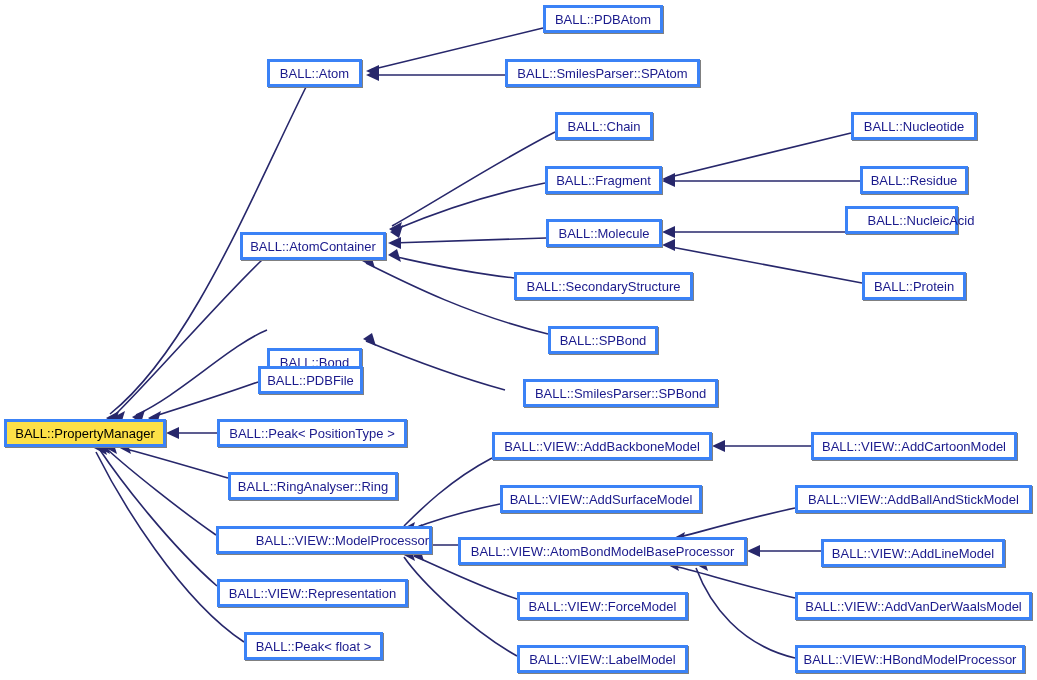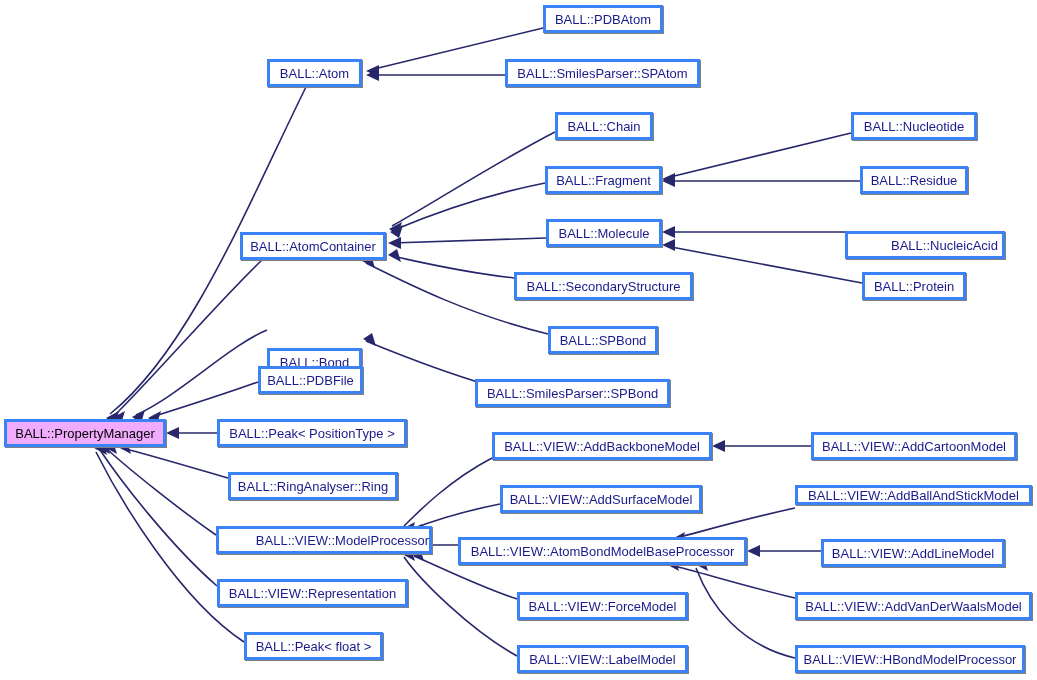--- a/index.html
+++ b/index.html
@@ -20,21 +20,21 @@
     font-size:13px;
     line-height:1;
     display:flex;
     align-items:center;
     justify-content:center;
     white-space:nowrap;
     letter-spacing:0px;
     box-shadow:1px 1px 0 0 #808080;
   }
   .node.root{
-    background:#f0abfc;
+    background:#fde047;
     color:#000000;
   }
   .node span{pointer-events:none;}
 </style>
 </head>
 <body>
 
 <div id="canvas">
   <svg id="edges" viewBox="0 0 1037 680" xmlns="http://www.w3.org/2000/svg">
       <path d="M543,28 C470,46 420,58 370,70" stroke="#27276b" stroke-width="1.6" fill="none"></path>
@@ -129,30 +129,30 @@
     </div>
     <div class="node" style="left: 548px; top: 326px; width: 110px; height: 28px;">
       <span>BALL::SPBond</span>
     </div>
     <div class="node" style="left: 851px; top: 112px; width: 126px; height: 28px;">
       <span>BALL::Nucleotide</span>
     </div>
     <div class="node" style="left: 860px; top: 166px; width: 108px; height: 28px;">
       <span>BALL::Residue</span>
     </div>
-    <div class="node" style="left: 845px; top: 231px; width: 160px; height: 28px; padding-left: 39px;">
+    <div class="node" style="left: 845px; top: 206px; width: 113px; height: 28px; padding-left: 39px;">
       <span>BALL::NucleicAcid</span>
     </div>
     <div class="node" style="left: 862px; top: 272px; width: 104px; height: 28px;">
       <span>BALL::Protein</span>
     </div>
     <div class="node" style="left: 267px; top: 312px; width: 95px; height: 28px; margin-top: 36px;">
       <span>BALL::Bond</span>
     </div>
-    <div class="node" style="left: 475px; top: 379px; width: 195px; height: 28px;">
+    <div class="node" style="left: 523px; top: 379px; width: 195px; height: 28px;">
       <span>BALL::SmilesParser::SPBond</span>
     </div>
     <div class="node" style="left: 258px; top: 366px; width: 105px; height: 28px;">
       <span>BALL::PDBFile</span>
     </div>
     <div class="node" style="left: 217px; top: 419px; width: 190px; height: 28px;">
       <span>BALL::Peak&lt; PositionType &gt;</span>
     </div>
     <div class="node" style="left: 228px; top: 472px; width: 170px; height: 28px;">
       <span>BALL::RingAnalyser::Ring</span>
@@ -177,21 +177,21 @@
     </div>
     <div class="node" style="left: 517px; top: 592px; width: 171px; height: 28px;">
       <span>BALL::VIEW::ForceModel</span>
     </div>
     <div class="node" style="left: 517px; top: 645px; width: 171px; height: 28px;">
       <span>BALL::VIEW::LabelModel</span>
     </div>
     <div class="node" style="left: 811px; top: 432px; width: 206px; height: 28px;">
       <span>BALL::VIEW::AddCartoonModel</span>
     </div>
-    <div class="node" style="left: 795px; top: 485px; width: 237px; height: 20px; align-items: flex-end;">
+    <div class="node" style="left: 795px; top: 485px; width: 237px; height: 28px;">
       <span>BALL::VIEW::AddBallAndStickModel</span>
     </div>
     <div class="node" style="left: 821px; top: 539px; width: 184px; height: 28px;">
       <span>BALL::VIEW::AddLineModel</span>
     </div>
     <div class="node" style="left: 795px; top: 592px; width: 237px; height: 28px;">
       <span>BALL::VIEW::AddVanDerWaalsModel</span>
     </div>
     <div class="node" style="left: 795px; top: 645px; width: 230px; height: 28px;">
       <span>BALL::VIEW::HBondModelProcessor</span>

